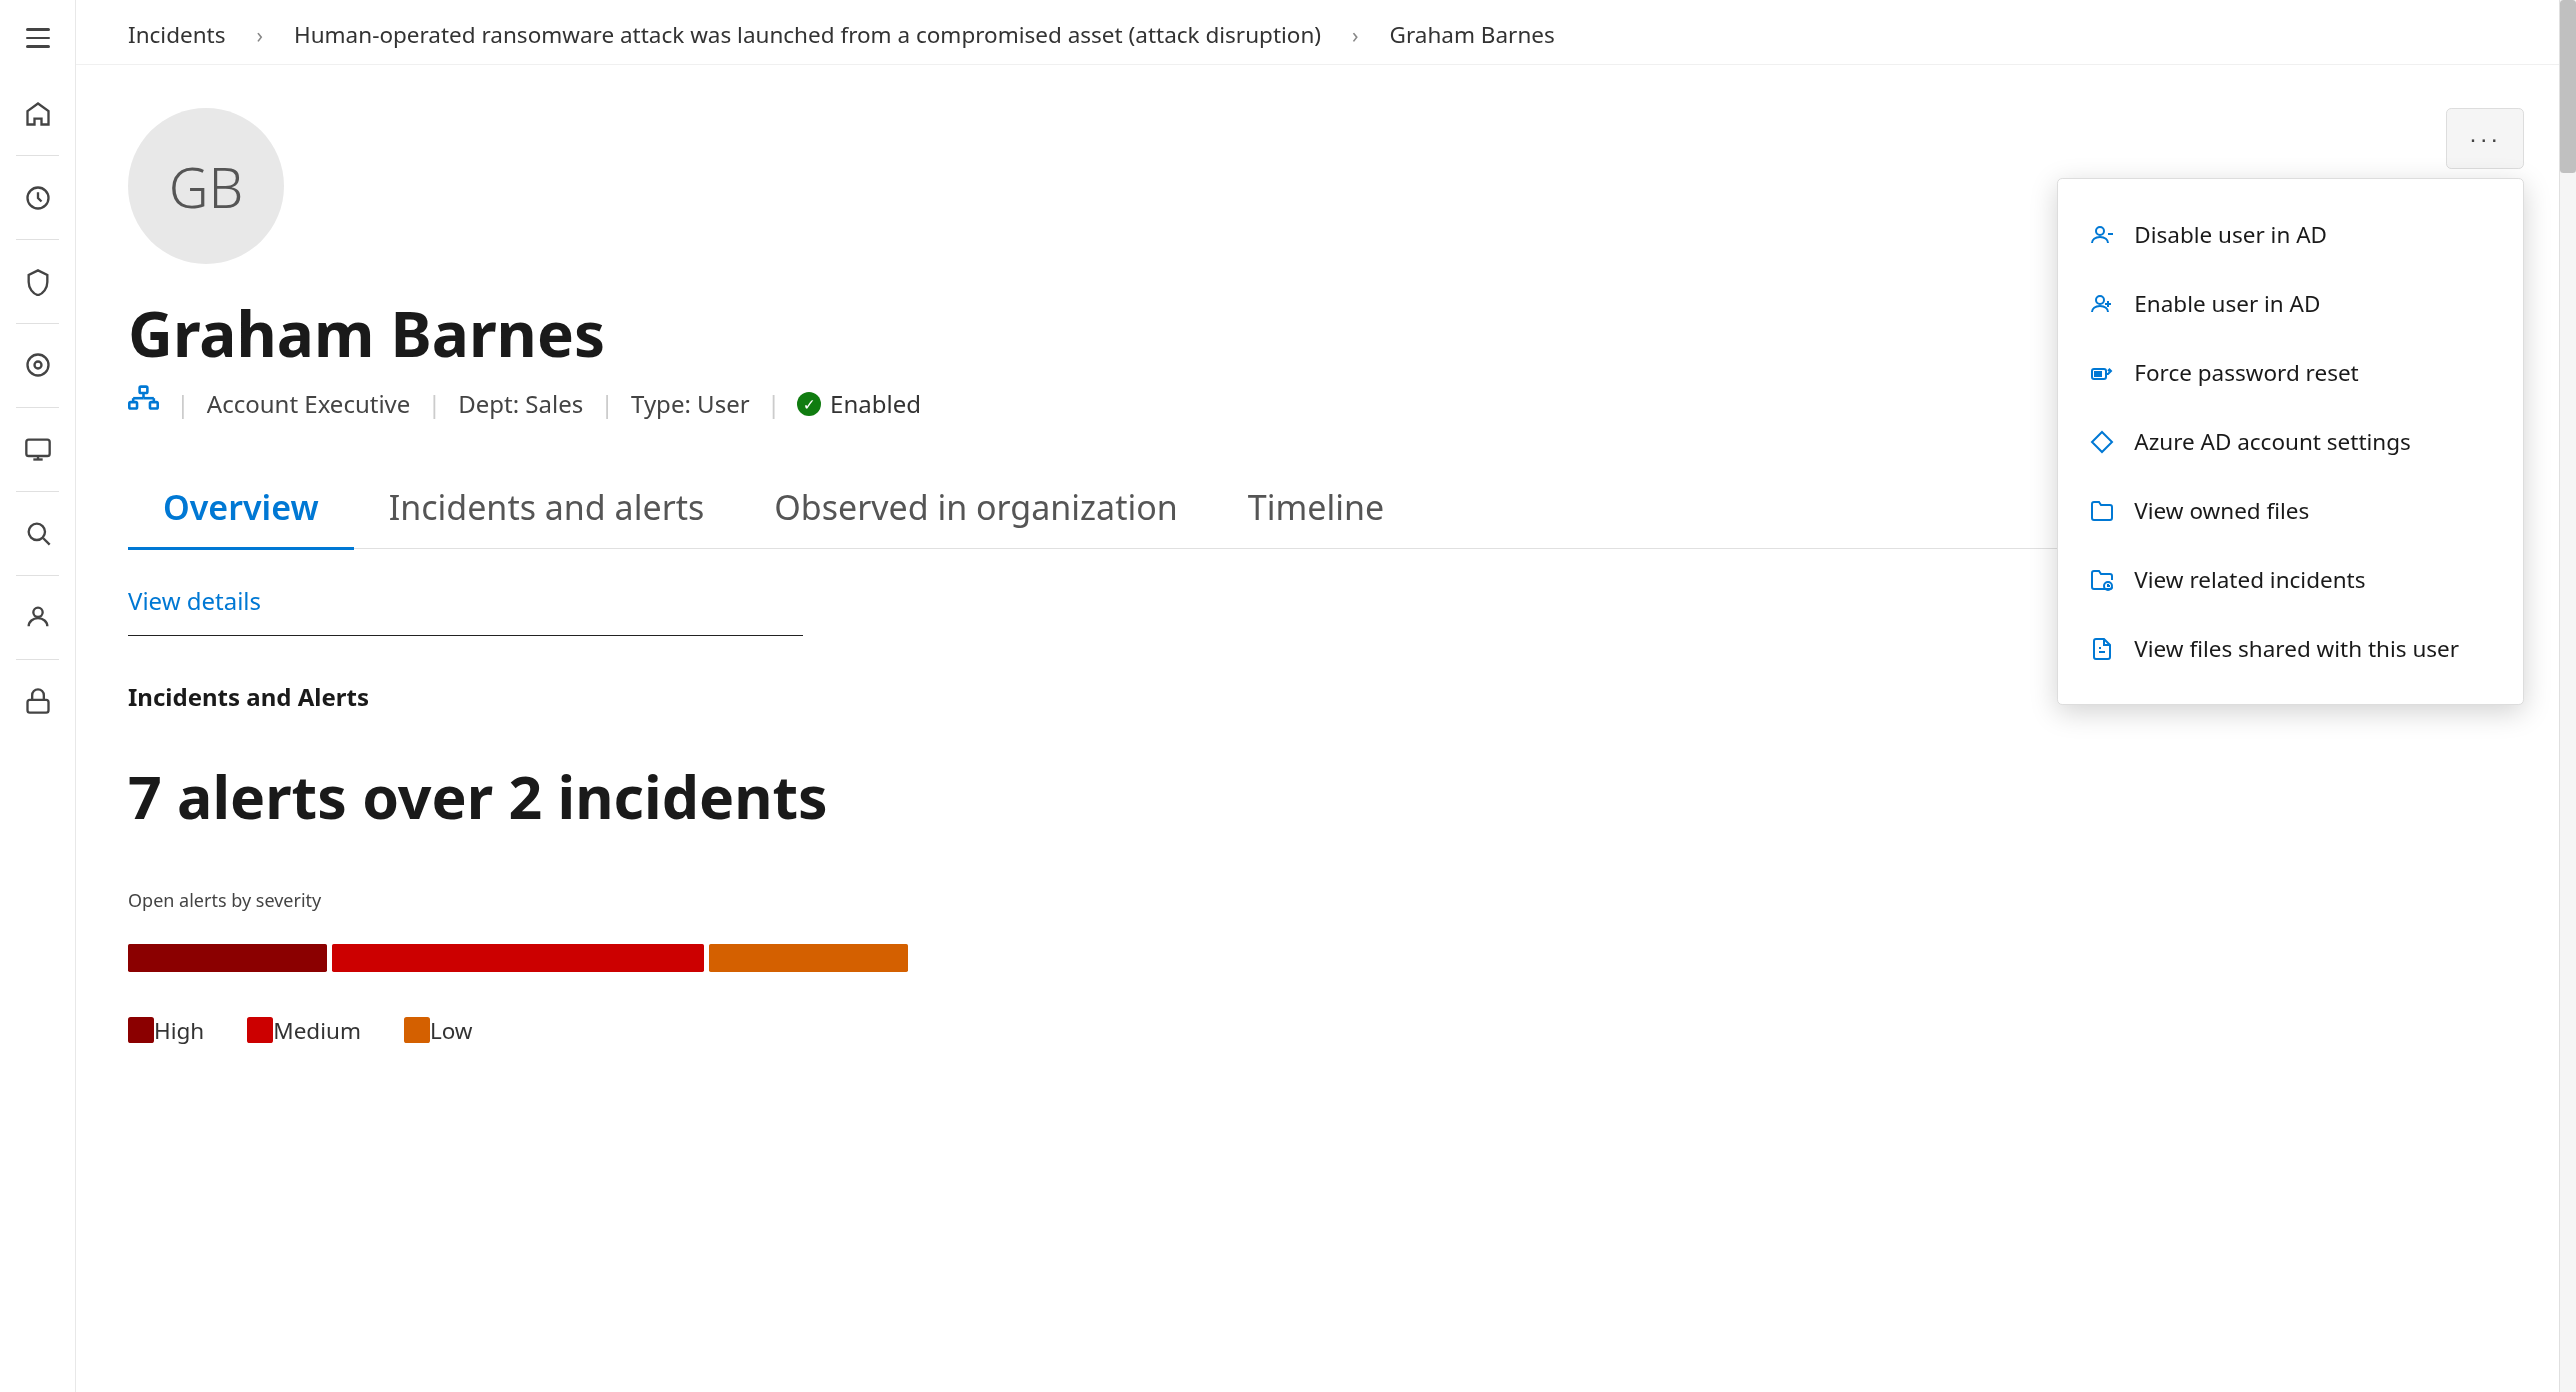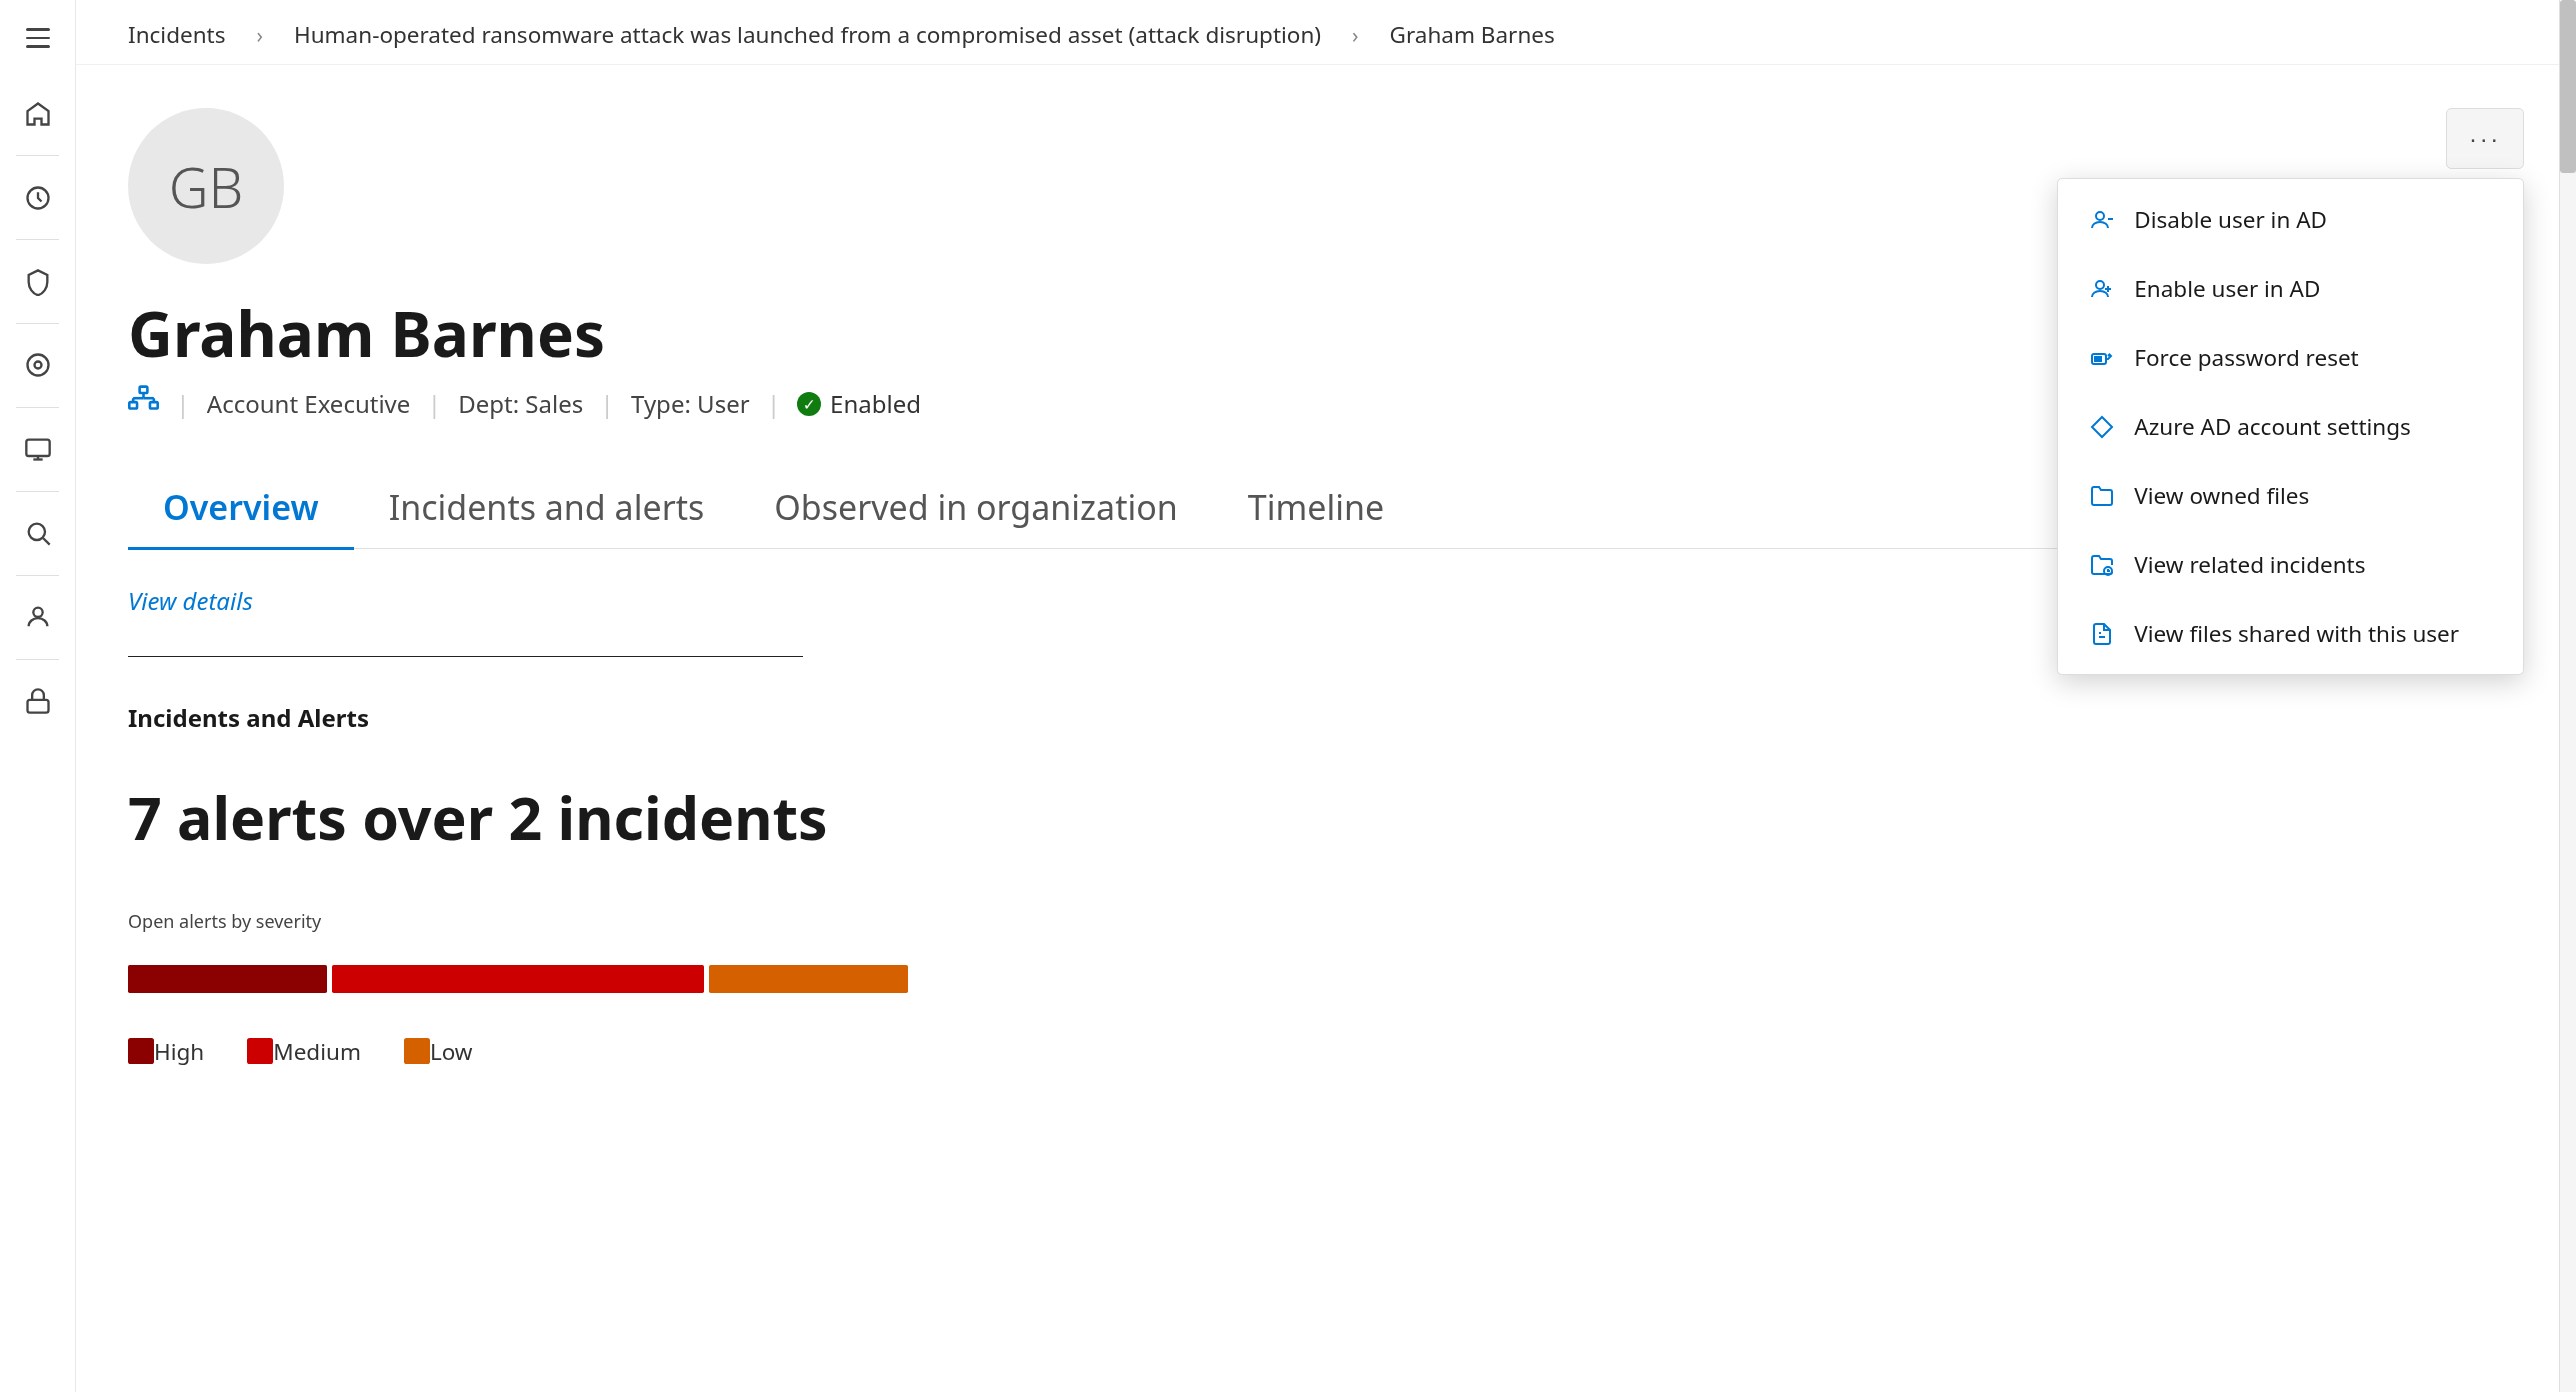--- a/index.html
+++ b/index.html
@@ -226,22 +226,21 @@
       flex-direction: column;
       gap: 17.3px;
     }
 
     .view-details-link {
       color: #0078d4;
       font-size: 24px;
       cursor: pointer;
       text-decoration: none;
       display: inline-block;
-      margin-bottom: 21px;
-      font-style: italic;
+      margin-bottom: 0;
     }
 
     .section-divider {
       width: 675px;
       height: 1.7px;
       background: #222;
       margin-bottom: 26px;
     }
 
     .incidents-section-title {
@@ -313,21 +312,21 @@
     
     .dropdown-menu {
       position: absolute;
       top: 113px;
       right: 52px;
       width: 467px;
       background: #fff;
       border: 0.9px solid #ddd;
       box-shadow: 0 7px 28px rgba(0,0,0,0.18);
       border-radius: 5.2px;
-      padding: 6px 0;
+      padding: 21px 0;
       z-index: 100;
     }
 
     .dropdown-item {
       display: flex;
       align-items: center;
       gap: 17.3px;
       padding: 19px 28px;
       font-size: 22.5px;
       color: #1a1a1a;

